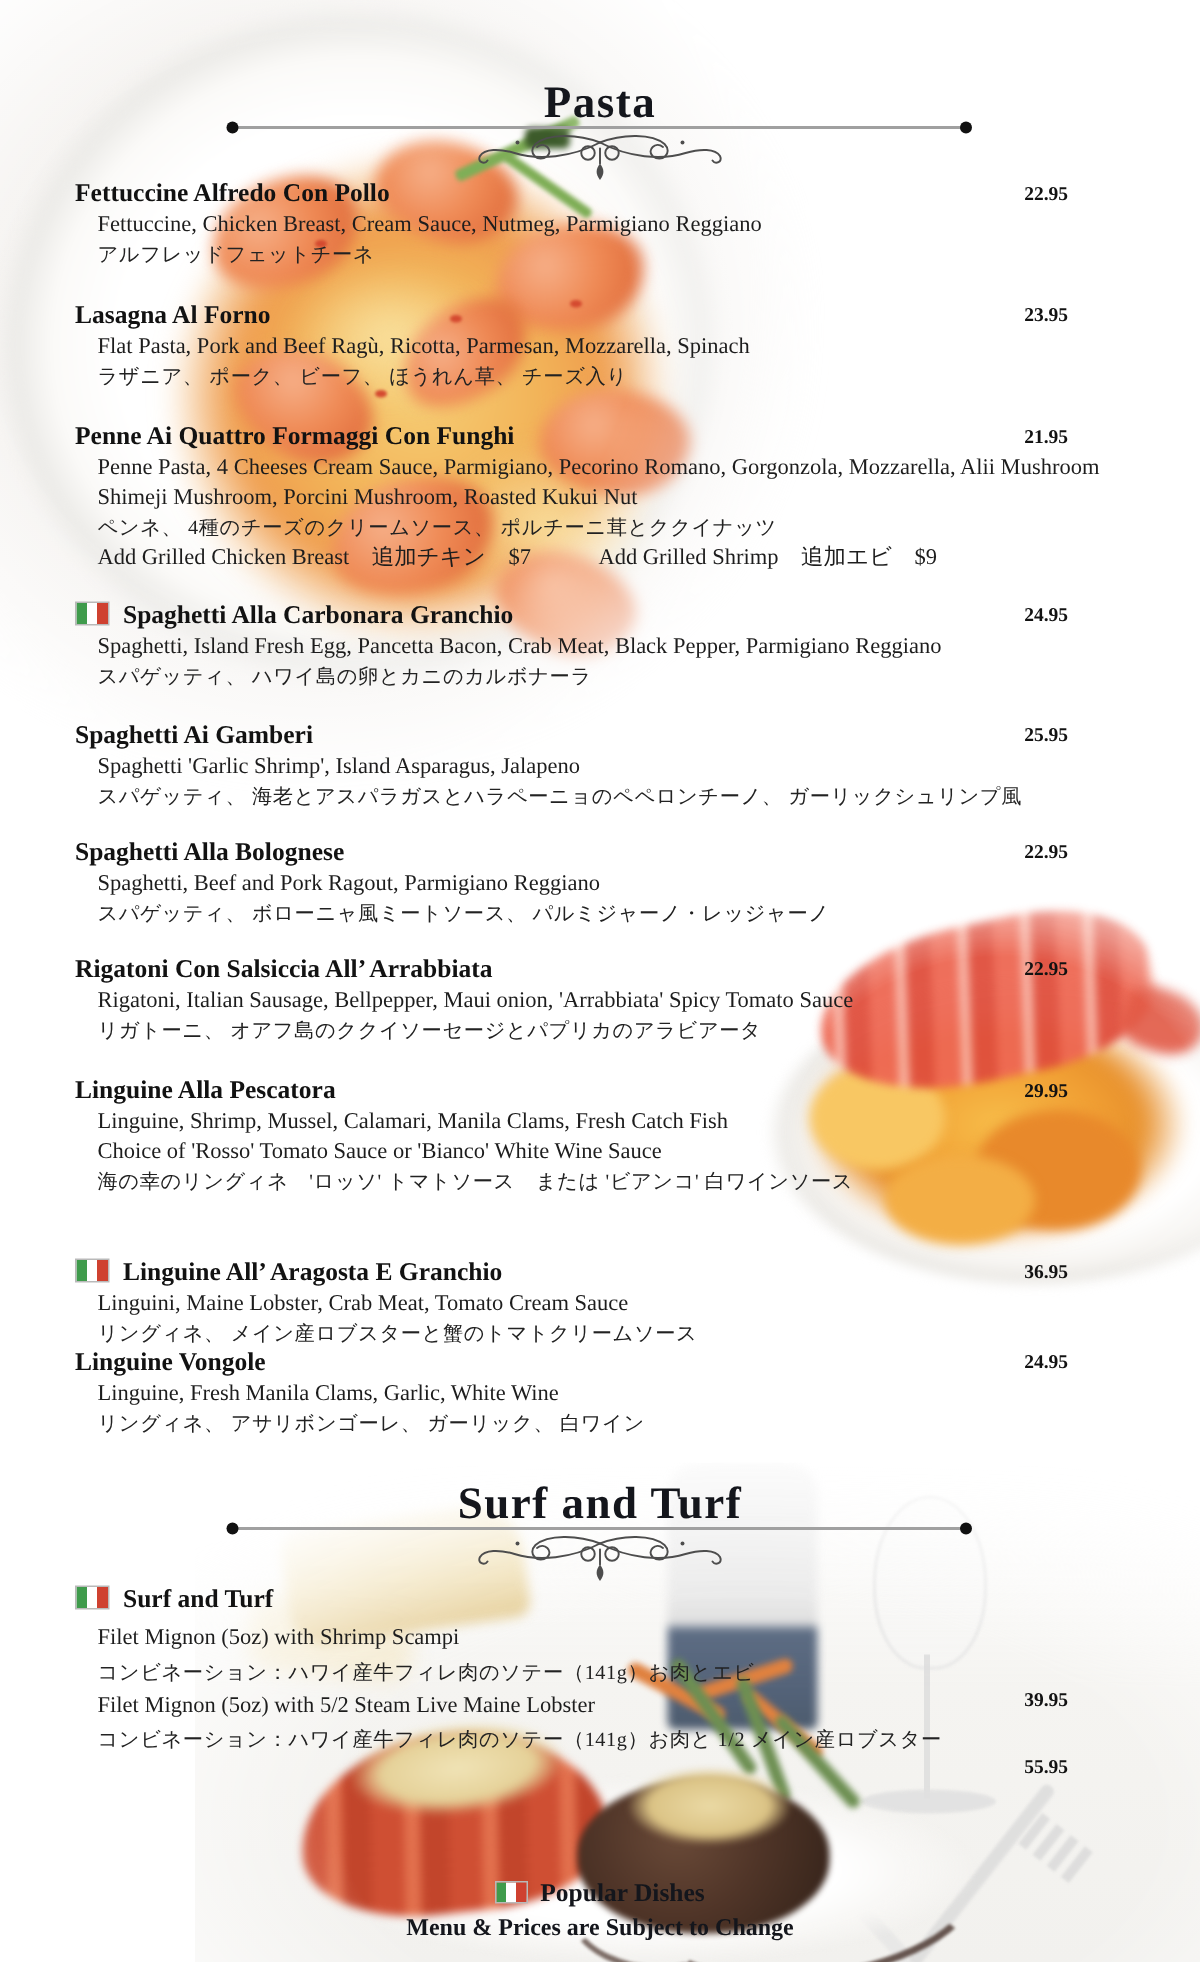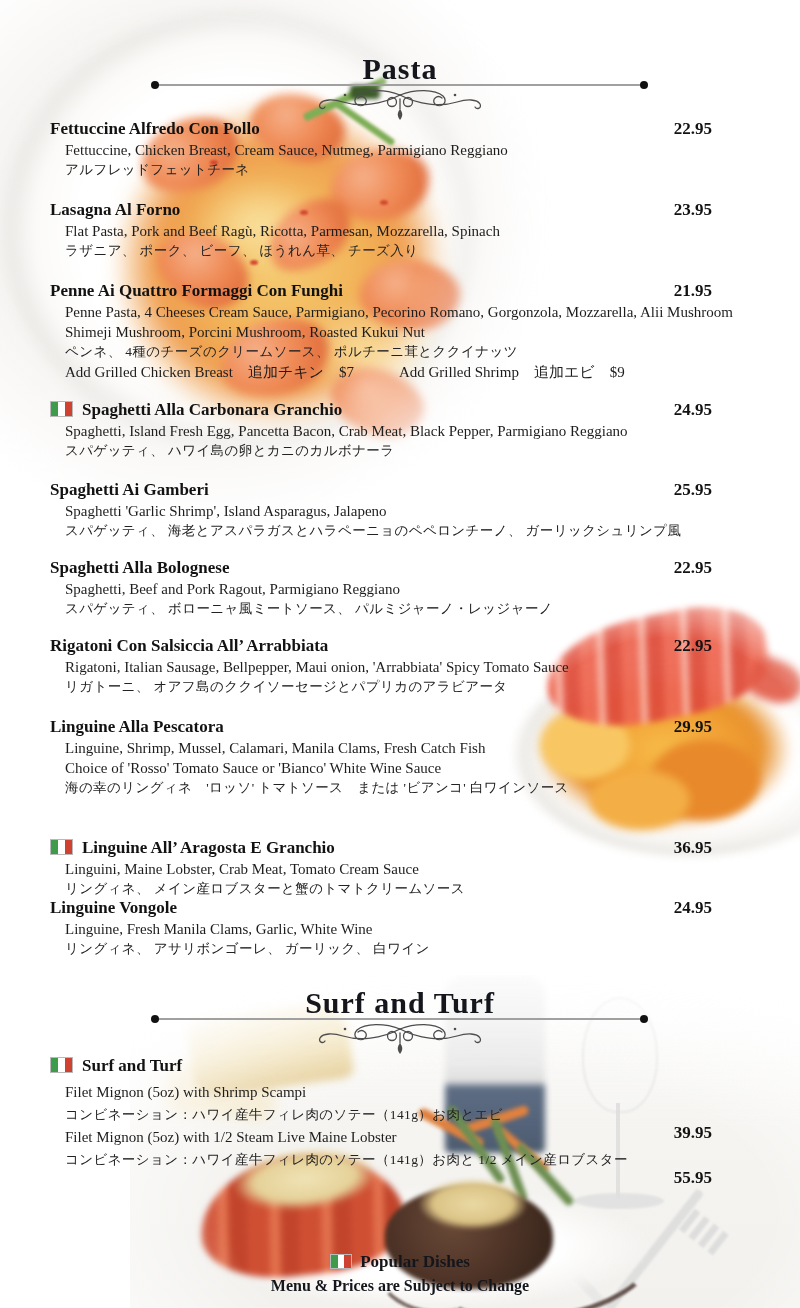--- a/index.html
+++ b/index.html
@@ -109,21 +109,21 @@
   .section-title{position:absolute;width:800px;text-align:center;
     font-size:30px;font-weight:700;letter-spacing:1px;color:#14161c;}
   .rule{position:absolute;left:155px;width:489px;height:2px;background:#a0a0a0;}
   .rule::before,.rule::after{content:'';position:absolute;top:-3px;width:8px;height:8px;
     border-radius:50%;background:#111;}
   .rule::before{left:-4px;} .rule::after{right:-4px;}
   .ornament{position:absolute;left:315px;width:170px;height:34px;}
 
   .item{position:absolute;left:50px;width:700px;}
   .name-row{position:relative;font-size:17px;font-weight:700;line-height:22px;color:#121212;}
-  .price{position:absolute;right:38px;top:0;font-size:17px;font-weight:700;color:#121212;}
+  .price{position:absolute;right:38px;top:0;font-size:13px;font-weight:700;color:#121212;}
   .desc{margin-left:15px;font-size:15px;line-height:20px;color:#1d1d1d;}
   .jp{margin-left:15px;font-size:13.5px;line-height:20px;letter-spacing:.4px;color:#222222;
       font-family:"Liberation Serif","DejaVu Sans",serif;}
   .addons{margin-left:15px;font-size:15px;line-height:20px;color:#1d1d1d;}
   .addons span{margin-right:45px;}
   .opt-row{position:relative;margin-left:15px;font-size:15px;line-height:22.5px;color:#1d1d1d;}
   .opt-row .price{top:1px;margin-top:40px;}
   .opt-jp{margin-left:15px;font-size:13.5px;line-height:22.5px;letter-spacing:.4px;color:#222222;}
 
   .flag{display:inline-block;width:23px;height:16px;margin-right:9px;vertical-align:-2px;
@@ -319,21 +319,21 @@
         <circle cx="30" cy="8" r="1.3" fill="#4d4d4d" stroke="none"></circle>
         <circle cx="140" cy="8" r="1.3" fill="#4d4d4d" stroke="none"></circle>
       </g>
     </svg>
 
     <div class="item" style="top:1055px;">
       <div class="name-row"><span class="flag"></span><span>Surf and Turf</span></div>
       <div class="opt-row" style="margin-top:4px;"><span>Filet Mignon (5oz) with Shrimp Scampi</span>
         <span class="price">39.95</span></div>
       <div class="opt-jp">コンビネーション：ハワイ産牛フィレ肉のソテー（141g）お肉とエビ</div>
-      <div class="opt-row"><span>Filet Mignon (5oz) with 1/2 Steam Live Maine Lobster</span>
+      <div class="opt-row"><span>Filet Mignon (5oz) with 5/2 Steam Live Maine Lobster</span>
         <span class="price">55.95</span></div>
       <div class="opt-jp">コンビネーション：ハワイ産牛フィレ肉のソテー（141g）お肉と 1/2 メイン産ロブスター</div>
     </div>
 
     <div class="footer">
       <div class="footer-line1"><span class="flag"></span><span>Popular Dishes</span></div>
       <div class="footer-line2">Menu &amp; Prices are Subject to Change</div>
     </div>
 
   </div>

